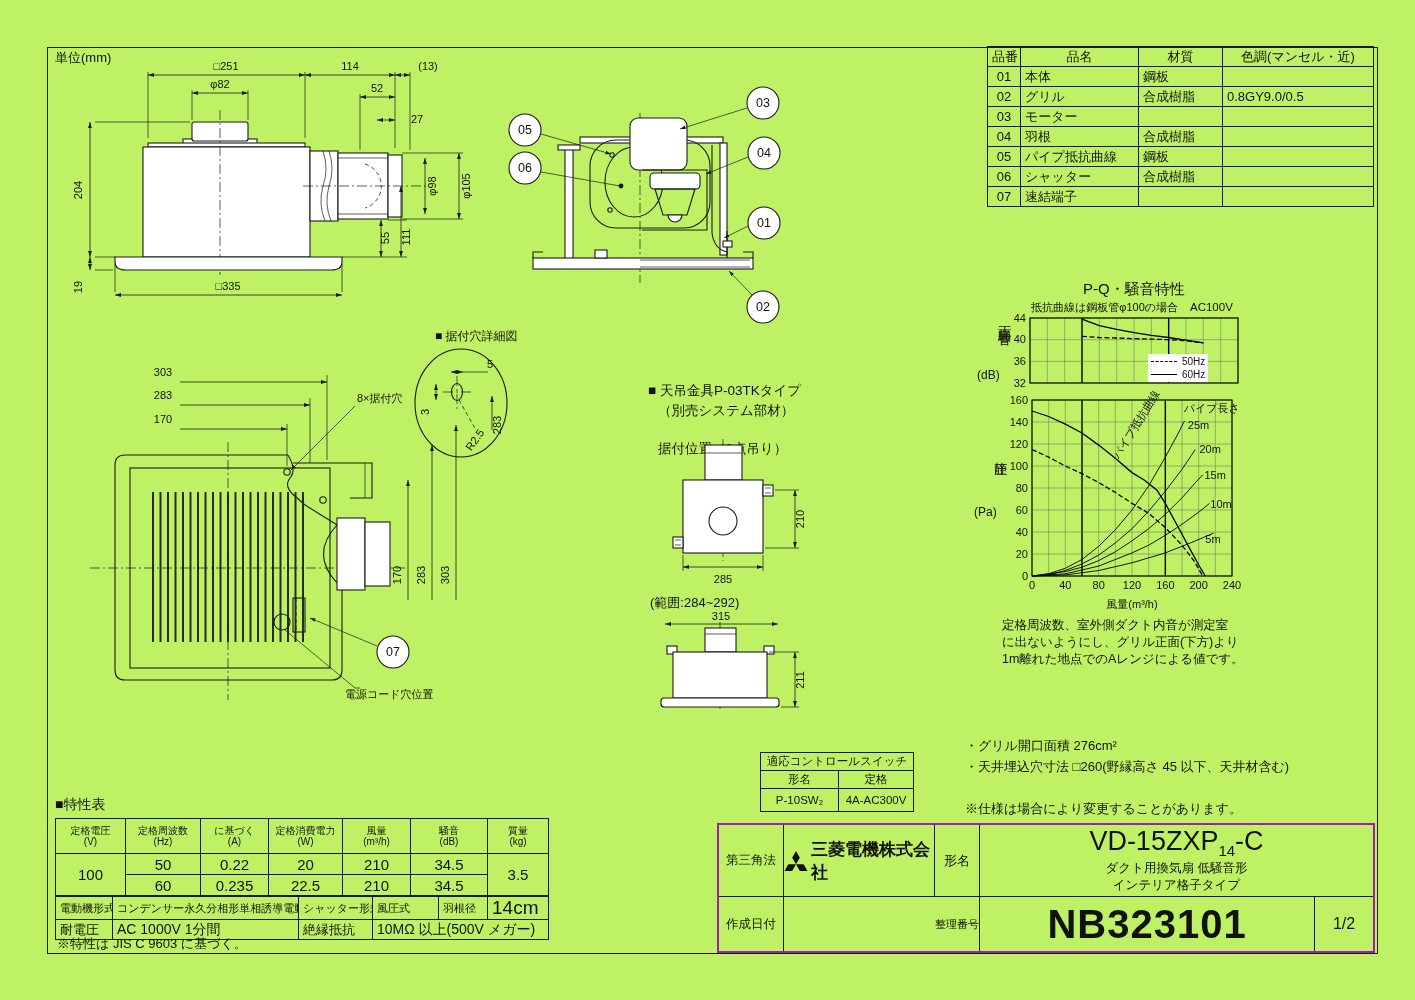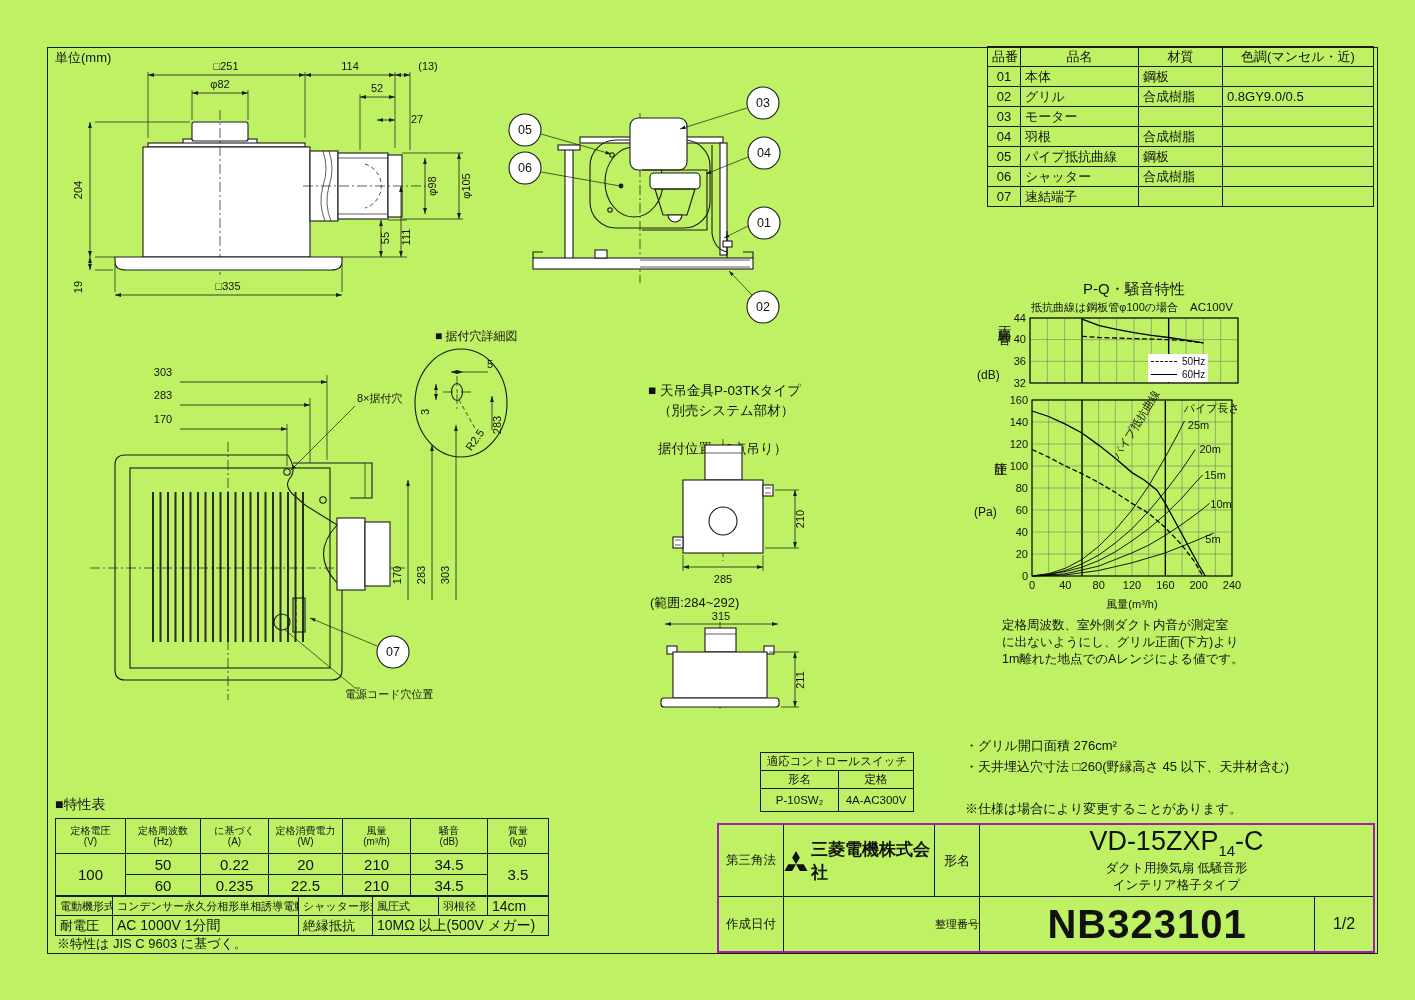--- a/index.html
+++ b/index.html
@@ -540,21 +540,21 @@
         <col style="width:49px">
         <col style="width:61px">
       </colgroup>
     <tbody>
         <tr>
       <td>電動機形式</td>
       <td>コンデンサー永久分相形単相誘導電動機 4極</td>
       <td>シャッター形式</td>
       <td>風圧式</td>
       <td>羽根径</td>
-      <td style="font-size:14px;">14cm</td>
+      <td style="font-size:19px;">14cm</td>
     </tr>
     <tr style="height:20px;">
       <td style="font-size:13px;">耐電圧</td>
       <td style="text-align:left;font-size:14px;">AC 1000V 1分間</td>
       <td style="font-size:13px;">絶縁抵抗</td>
       <td colspan="3" style="text-align:left;font-size:14px;">10MΩ 以上(500V メガー)</td>
     </tr>
   </tbody>
     </table>
   <span class="lbl" style="left:57px;top:936px;font-size:13px;">※特性は JIS C 9603 に基づく。</span>

